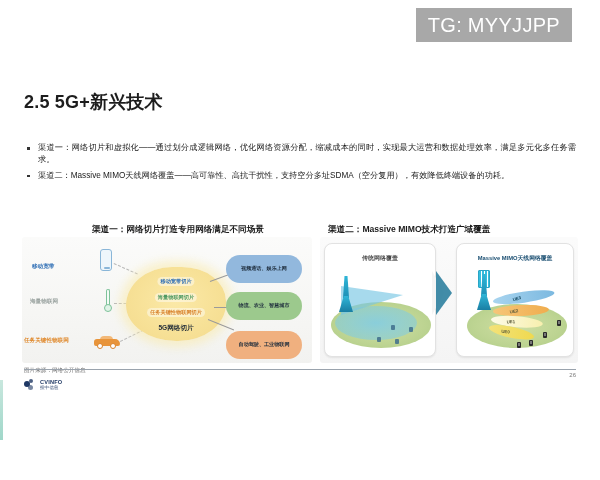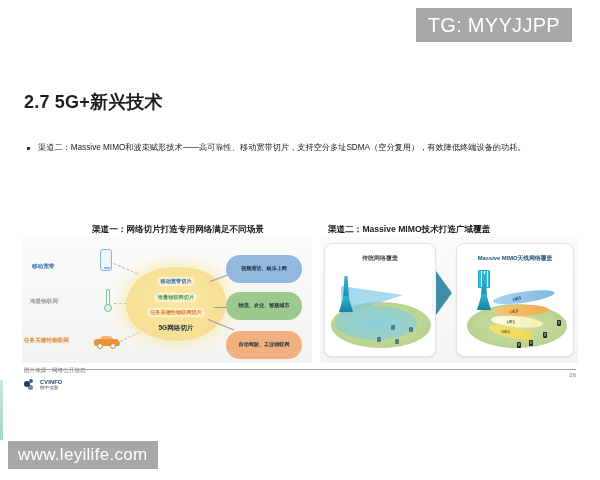--- a/index.html
+++ b/index.html
@@ -305,24 +305,25 @@
 <body>
 
 <div id="page">
 
   <div class="watermark" id="wm-top">TG: MYYJJPP</div>
 
   <div id="slide">
 
     <div id="left-accent"></div>
 
-    <div id="title">2.7 5G+新兴技术</div>
+    <div id="title">2.5 5G+新兴技术</div>
 
     <div id="bullets">
-      <div class="bullet">渠道二：Massive MIMO和波束赋形技术——高可靠性、移动宽带切片，支持空分多址SDMA（空分复用），有效降低终端设备的功耗。</div>
+      <div class="bullet">渠道一：网络切片和虚拟化——通过划分成逻辑网络，优化网络资源分配，缩减成本的同时，实现最大运营和数据处理效率，满足多元化多任务需求。</div>
+      <div class="bullet">渠道二：Massive MIMO天线网络覆盖——高可靠性、高抗干扰性，支持空分多址SDMA（空分复用），有效降低终端设备的功耗。</div>
     </div>
 
     <div class="diag-caption" id="cap-right">渠道二：Massive MIMO技术打造广域覆盖</div>
     <div class="diag-caption" id="cap-left">渠道一：网络切片打造专用网络满足不同场景</div>
 
     <div id="diagrams">
 
       <div id="diag-left">
 
         <div class="lbl-left" id="ll-mbb">移动宽带</div>
@@ -421,14 +422,13 @@
           <div class="d3"></div>
       </div>
       <div class="txt">
         <div class="t1">CVINFO</div>
         <div class="t2">投中信息</div>
       </div>
     </div>
     <div id="page-num">26</div>
   </div>
 
-  <div class="watermark" id="wm-bottom">www.leyilife.com</div>
 </div>
 
 </body></html>

